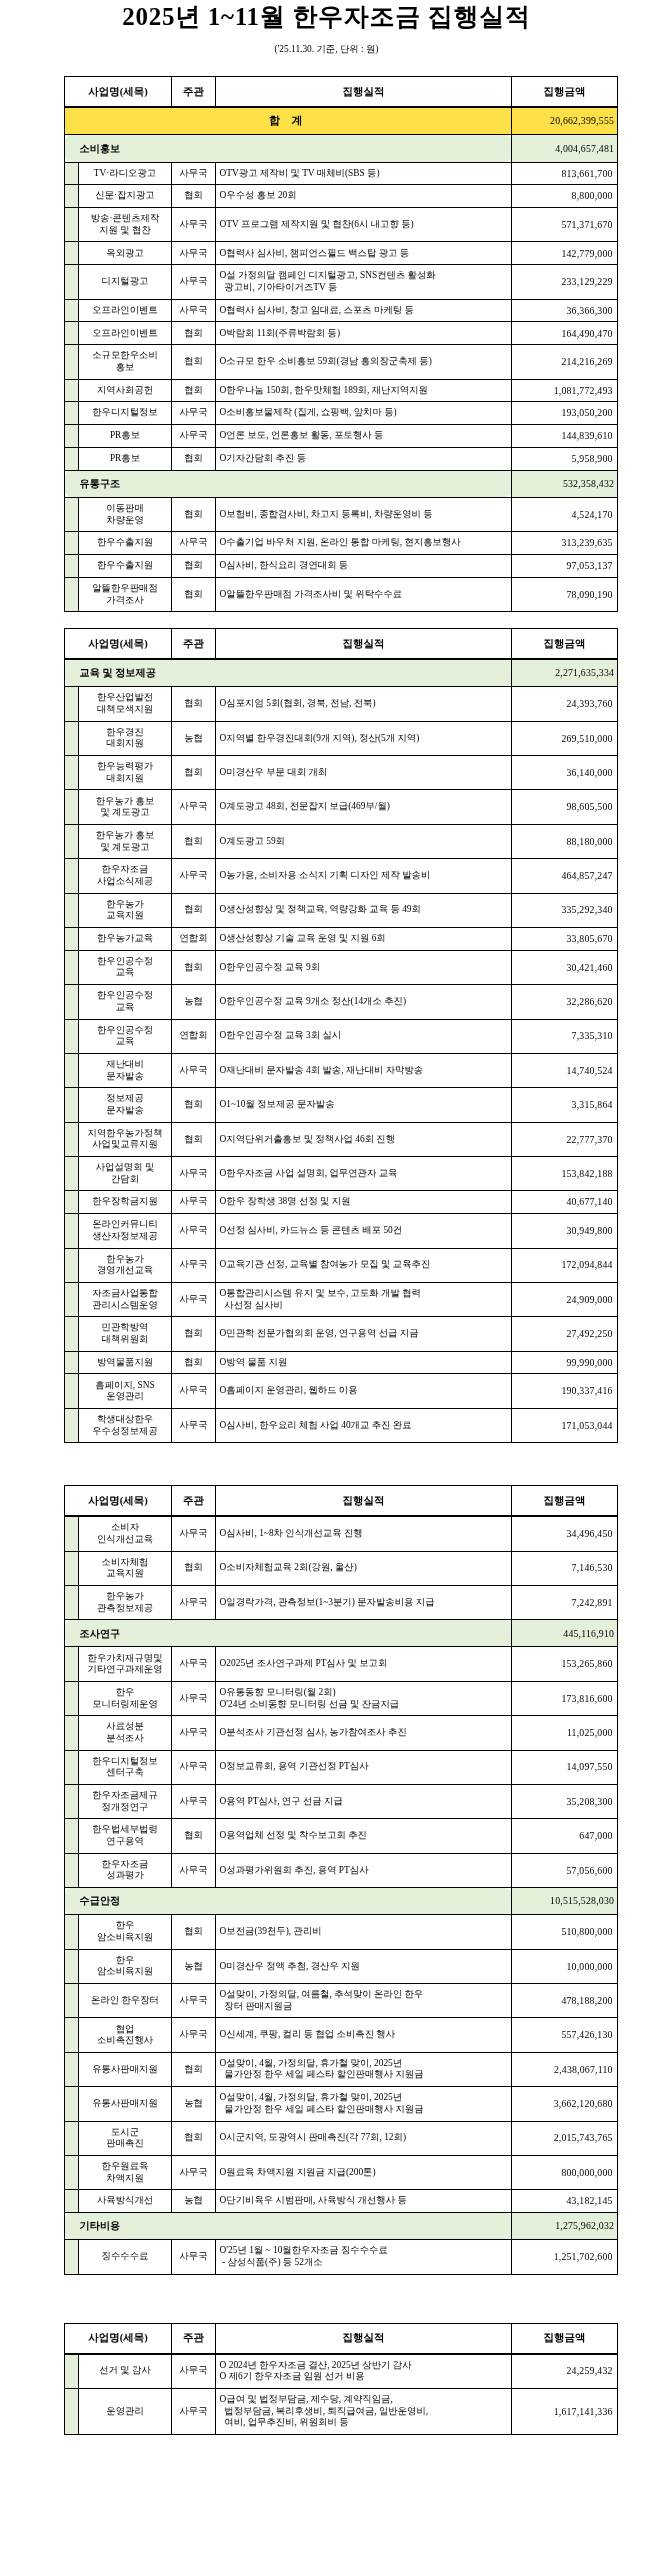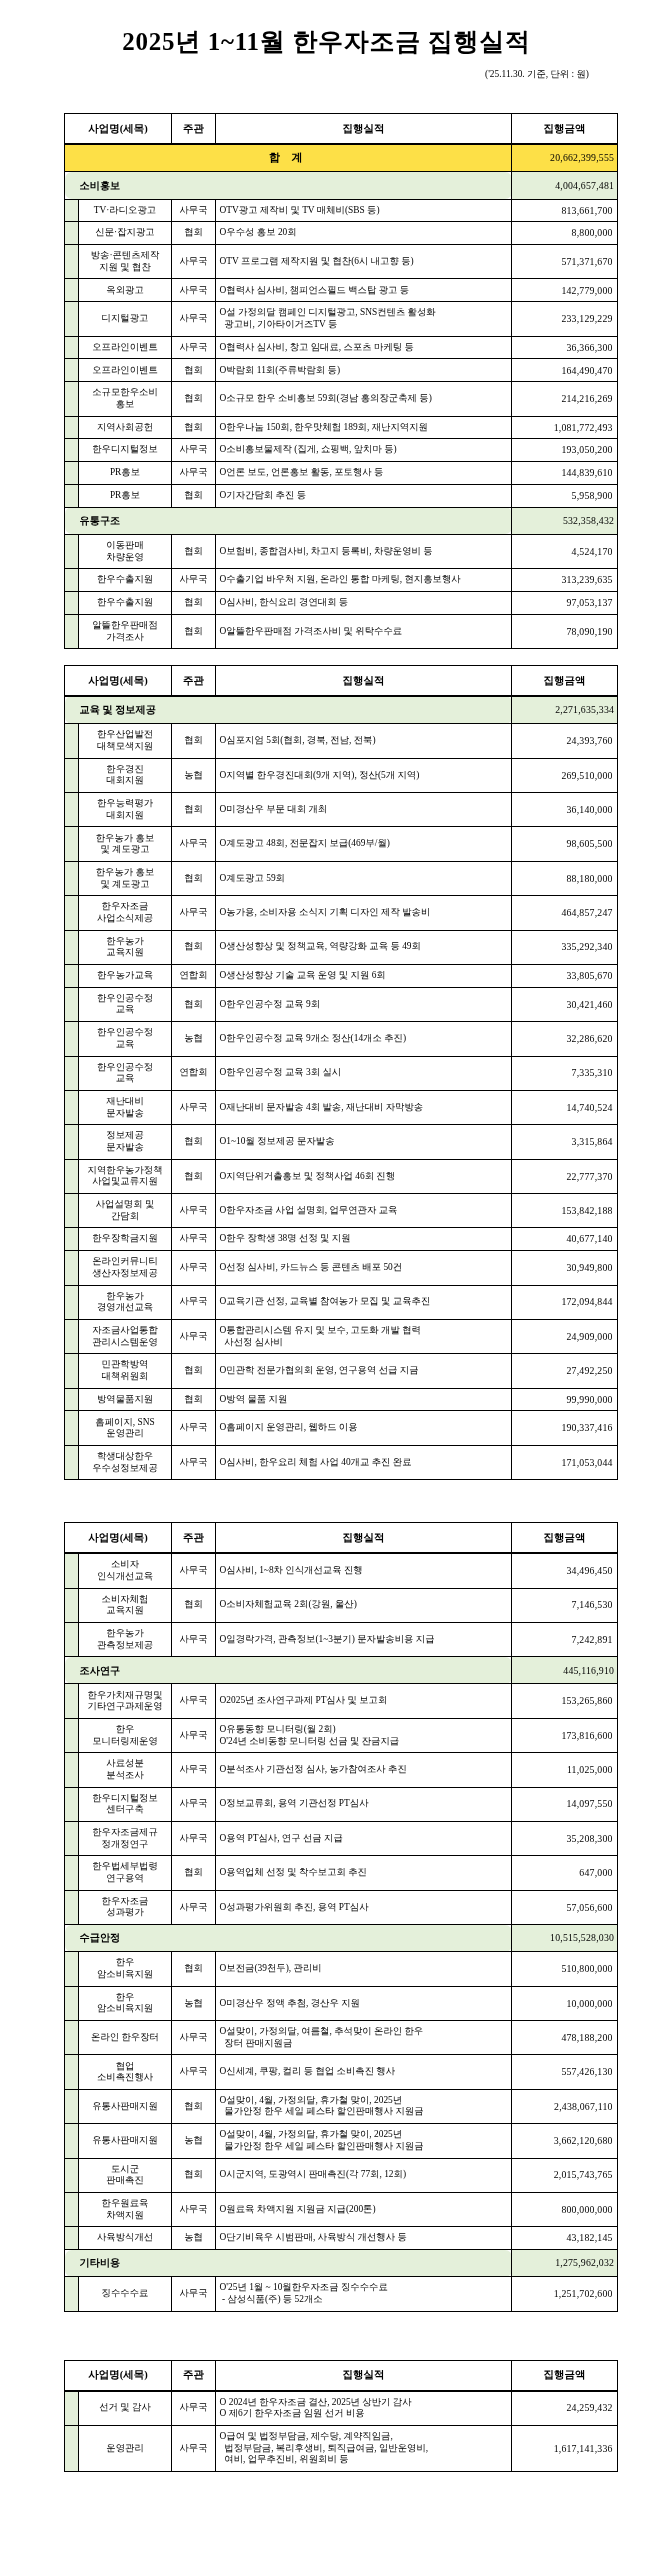--- a/index.html
+++ b/index.html
@@ -1,32 +1,32 @@
 <!DOCTYPE html>
 <html style="font-size:11.6px"><head>
 <meta charset="utf-8">
 <style>
   html,body{margin:0;padding:0;background:#ffffff;}
   body{
     width:668px;
     font-family:"Liberation Serif","DejaVu Serif",serif;
     color:#000;
   }
-  .page{width:525px;margin:0 auto 0 64px;padding-top:25px;}
+  .page{width:525px;margin:0 auto 0 64px;}
   .doc-title{
     text-align:center;
     font-size:25px;
     font-weight:700;
     letter-spacing:0.7px;
     margin:0 0 10.2px 0;
   }
   .doc-subtitle{
-    text-align:right;
+    text-align:center;
     font-size:9.4px;
-    margin:0 0 32px 0;
+    margin:0 0 20px 0;
   }
   table.exec-table{
     border-collapse:collapse;
     table-layout:fixed;
     width:554px;
     border:1.5px solid #000;
   }
   #tables table:nth-of-type(2){margin-top:16px;}
   #tables table:nth-of-type(3){margin-top:42px;}
   #tables table:nth-of-type(4){margin-top:48px;}

